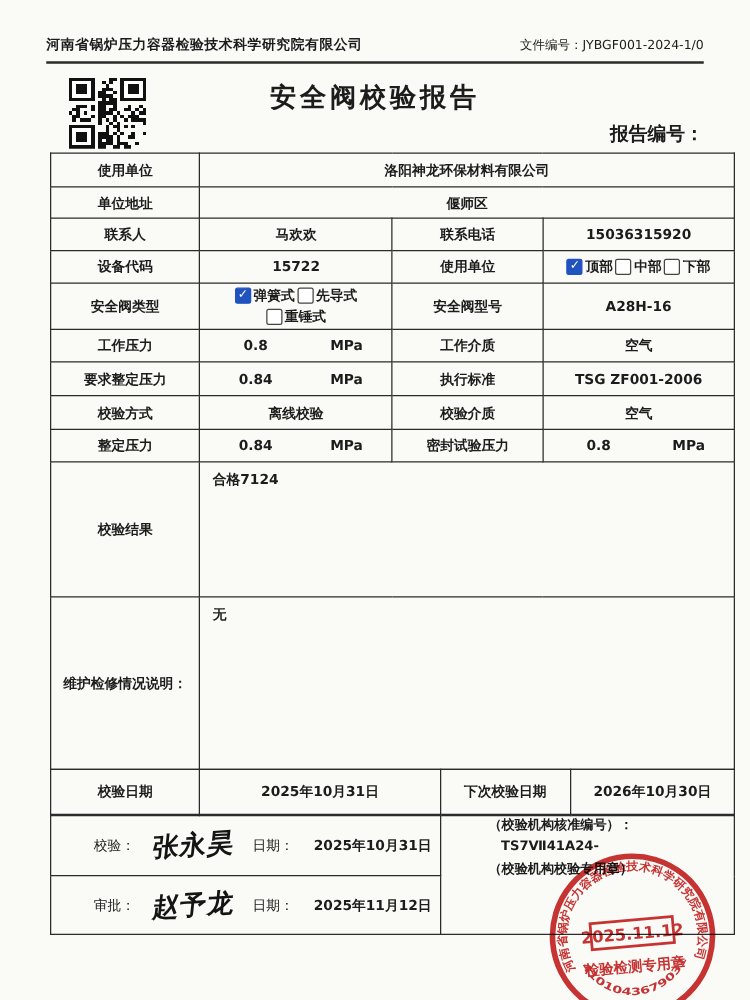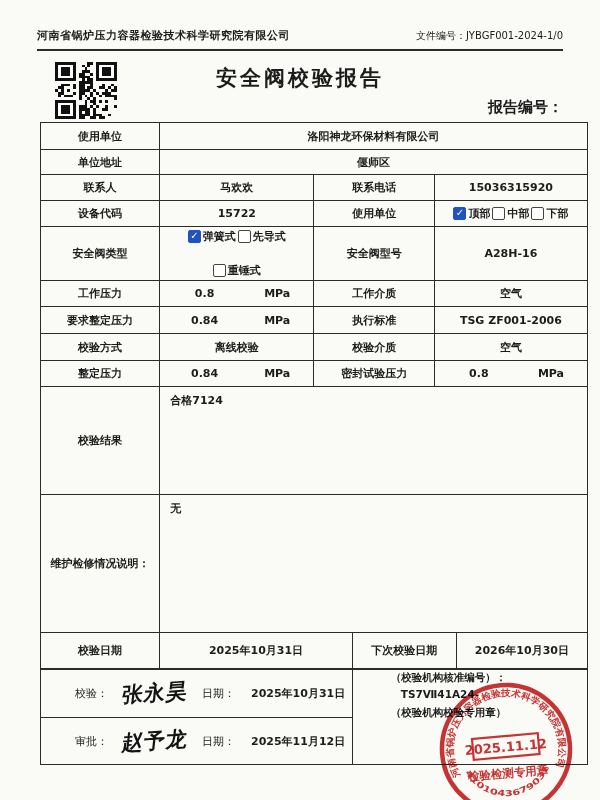--- a/index.html
+++ b/index.html
@@ -50,21 +50,21 @@
   }
   table+table{margin-top:-1.5px;border-radius:11px;}
   td.lab{font-weight:700;}
   td.val{font-weight:600;}
   td.top-left{vertical-align:top;text-align:left;padding:6px 10px;}
   .unit-pair{display:flex;width:100%;}
   .unit-pair .v{flex:1.25;text-align:center;}
   .unit-pair .u{flex:1;text-align:center;}
 
   
-  .cb-group{display:flex;flex-wrap:wrap;justify-content:center;align-items:center;row-gap:19px;}
+  .cb-group{display:flex;flex-wrap:wrap;justify-content:center;align-items:center;row-gap:2px;}
   .cb-item{display:inline-flex;align-items:center;margin:0 1px;}
   .cb{
     width:11px;height:11px;border:1.2px solid #444;border-radius:2px;
     background:#fff;display:inline-block;margin-right:2px;position:relative;flex:none;
   }
   .cb.checked{background:#2053c0;border-color:#2053c0;}
   .cb.checked::after{
     content:"✓";position:absolute;left:0;top:-1px;width:11px;height:11px;
     color:#fff;font-size:10px;line-height:12px;text-align:center;font-weight:700;
   }

